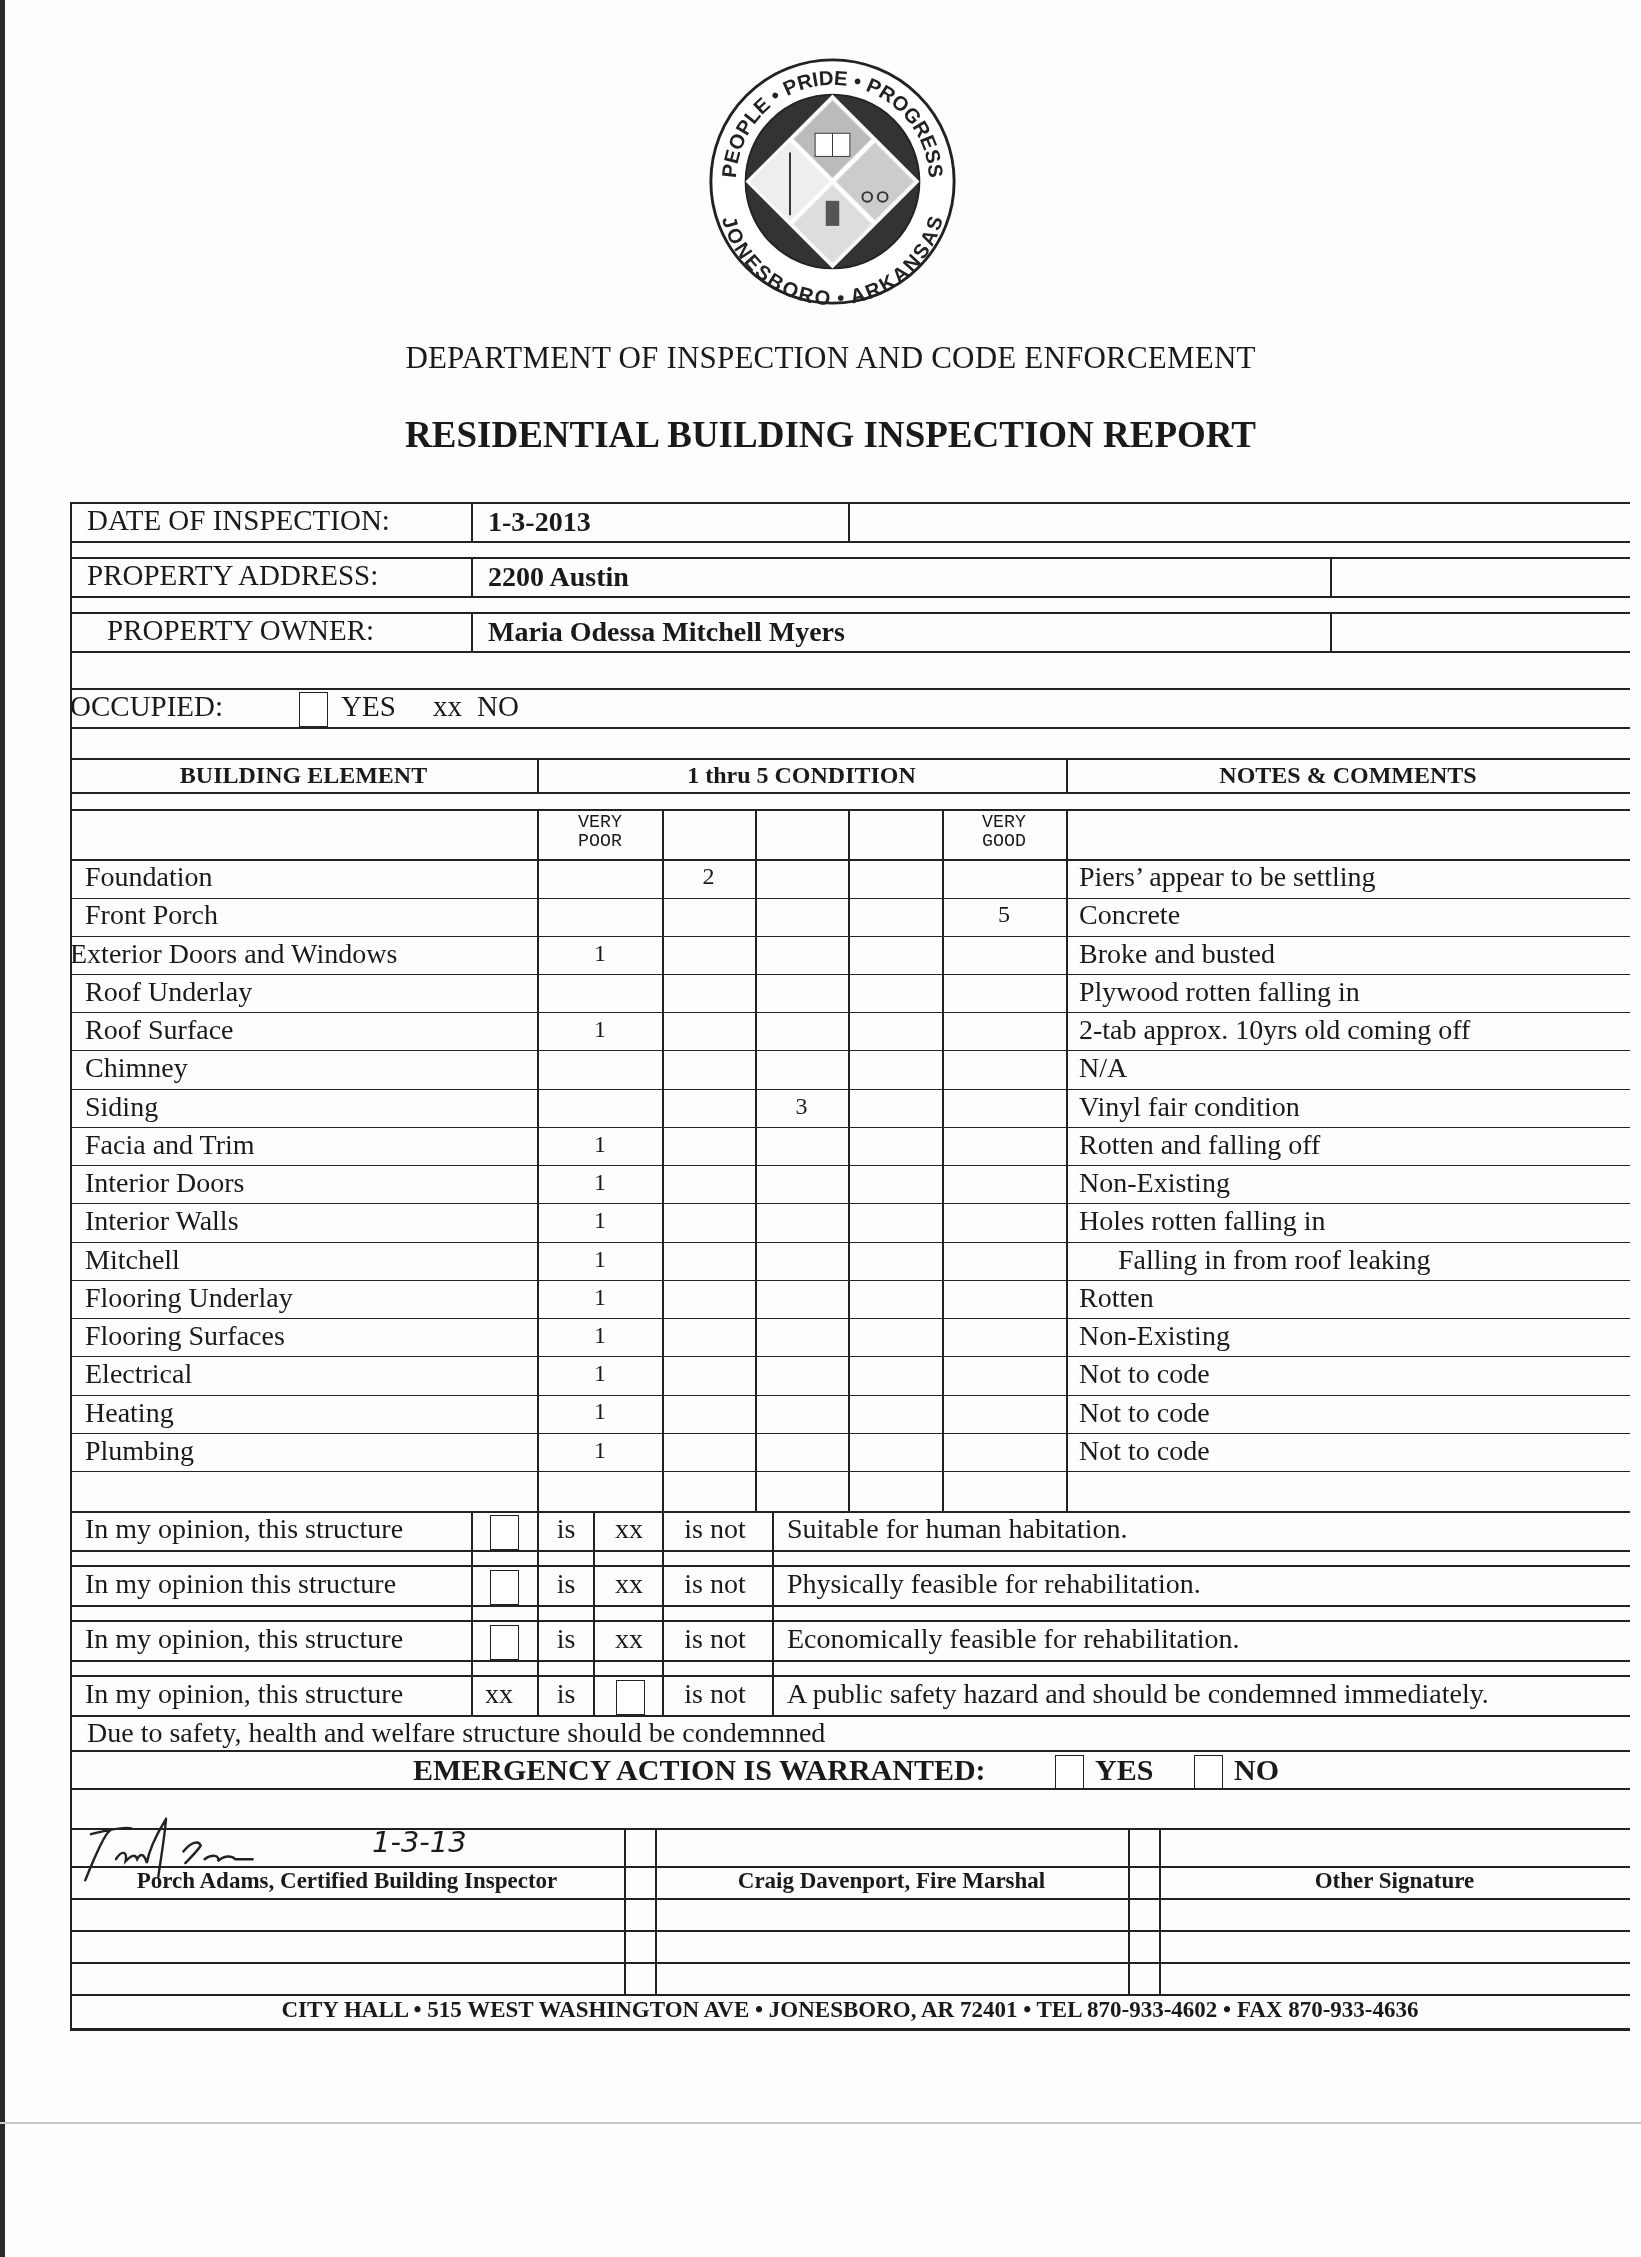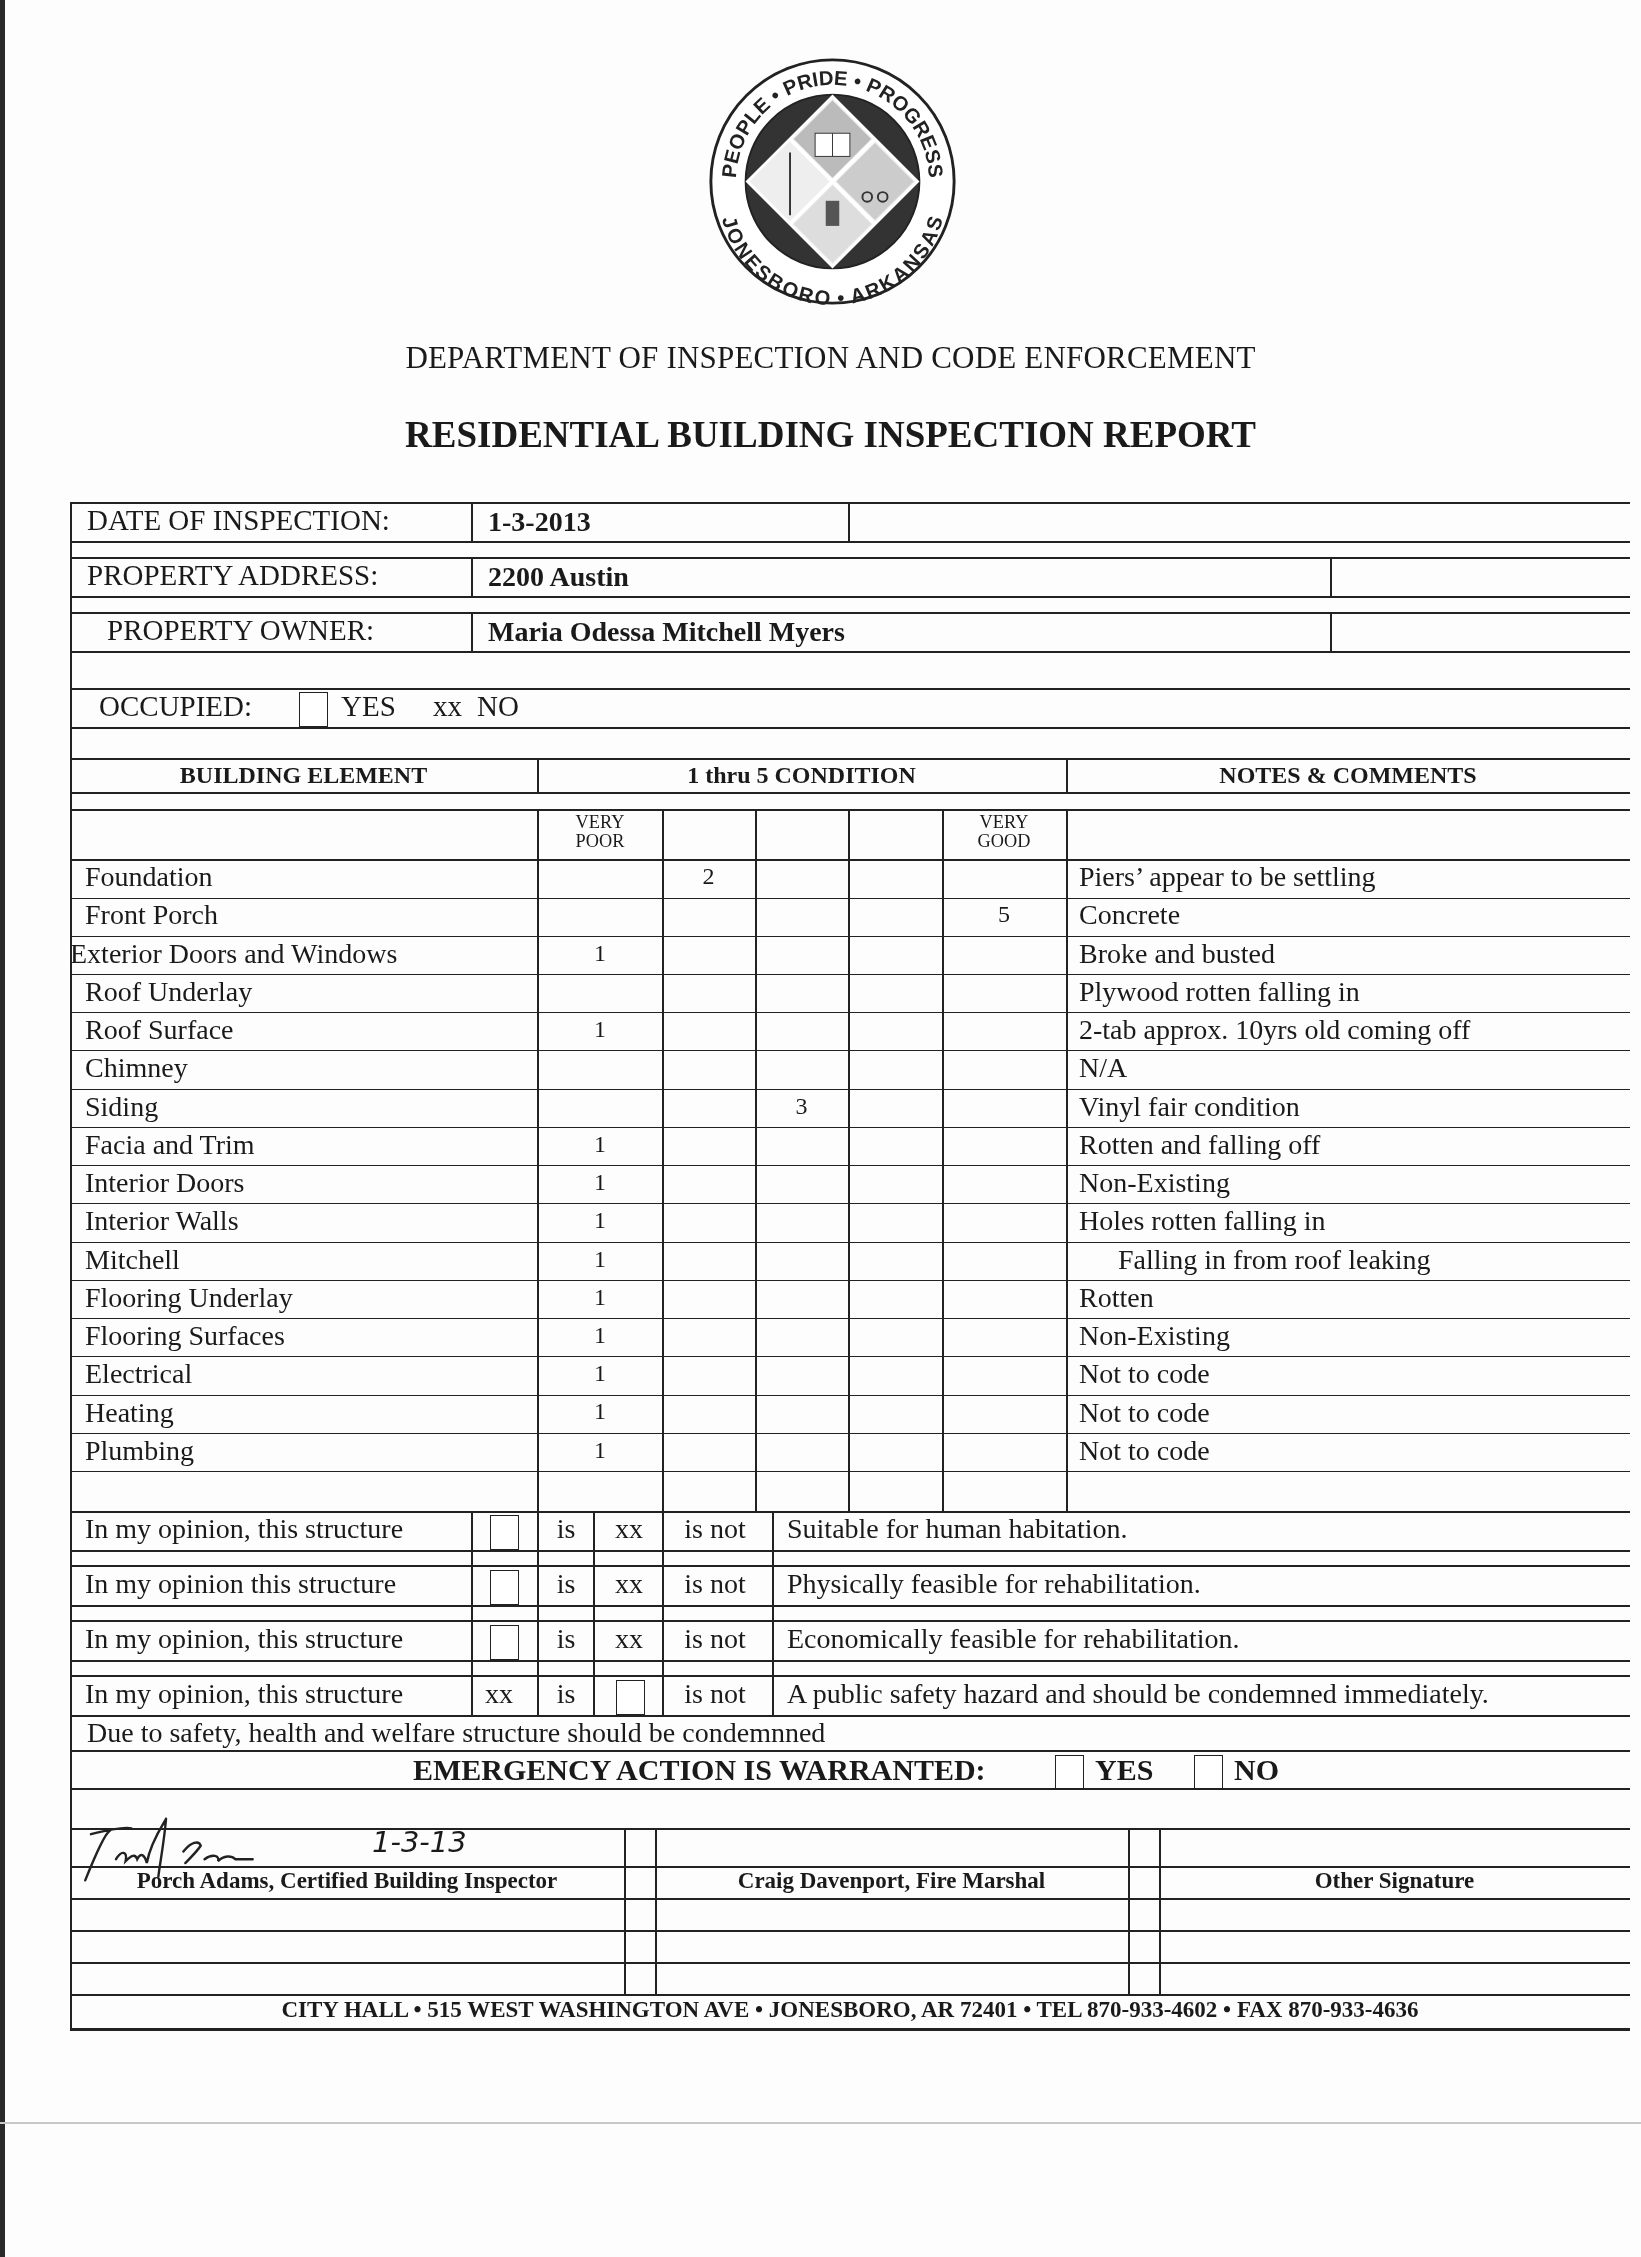--- a/index.html
+++ b/index.html
@@ -11,21 +11,21 @@
   .bottomfold { position:absolute; left:0; top:2122px; width:1641px; height:1.9px; background:#c8c8c8; }
   .seal { position:absolute; left:707px; top:56px; width:251px; height:251px; }
   .dept { position:absolute; top:340px; left:0; width:1661px; text-align:center; font-size:31px; letter-spacing:0.2px; }
   .title { position:absolute; top:413px; left:0; width:1661px; text-align:center; font-size:37px; font-weight:bold; }
   .hline { position:absolute; height:1.9px; background:#222; }
   .vline { position:absolute; width:1.9px; background:#222; }
   .txt { position:absolute; white-space:nowrap; }
   .lbl { font-size:29px; }
   .val { font-size:28px; font-weight:bold; }
   .hdr { font-size:24px; font-weight:bold; }
-  .small { font-size:18.3px; text-align:center; line-height:19.3px; }
+  .small { font-size:18.3px; text-align:center; line-height:19.3px;font-family:Liberation Mono, monospace; }
   .cell { font-size:28px; }
   .cb { position:absolute; border:1.9px solid #222; width:27px; height:33px; background:#fff; }
   .sig-name { font-size:23px; font-weight:bold; text-align:center; }
   .footer { font-size:23px; font-weight:bold; }
 </style>
 </head>
 <body>
 
 <div class="leftedge"></div>
 <div class="bottomfold"></div>
@@ -78,21 +78,21 @@
 <div class="vline" style="left:471px;top:612px;height:39px;"></div>
 <div class="vline" style="left:1330px;top:612px;height:39px;"></div>
 
 <div class="txt lbl" style="left:87px;top:504px;">DATE OF INSPECTION:</div>
 <div class="txt val" style="left:488px;top:506px;">1-3-2013</div>
 <div class="txt lbl" style="left:87px;top:559px;">PROPERTY ADDRESS:</div>
 <div class="txt val" style="left:488px;top:561px;">2200 Austin</div>
 <div class="txt lbl" style="left:87px;top:614px;margin-left:20px;">PROPERTY OWNER:</div>
 <div class="txt val" style="left:488px;top:616px;">Maria Odessa Mitchell Myers</div>
 
-<div class="txt lbl" style="left:99px;top:690px;">OCCUPIED:</div>
+<div class="txt lbl" style="left:70px;top:690px;">OCCUPIED:</div>
 <div class="cb" style="left:299px;top:692px;"></div>
 <div class="txt lbl" style="left:341px;top:690px;">YES</div>
 <div class="txt lbl" style="left:433px;top:690px;">xx</div>
 <div class="txt lbl" style="left:477px;top:690px;">NO</div>
 
 <div class="hline" style="left:70px;top:758px;width:1560px;"></div>
 <div class="hline" style="left:70px;top:792px;width:1560px;"></div>
 <div class="hline" style="left:70px;top:809px;width:1560px;"></div>
 <div class="hline" style="left:70px;top:859px;width:1560px;"></div>
 <div class="vline" style="left:537px;top:758px;height:34px;"></div>

